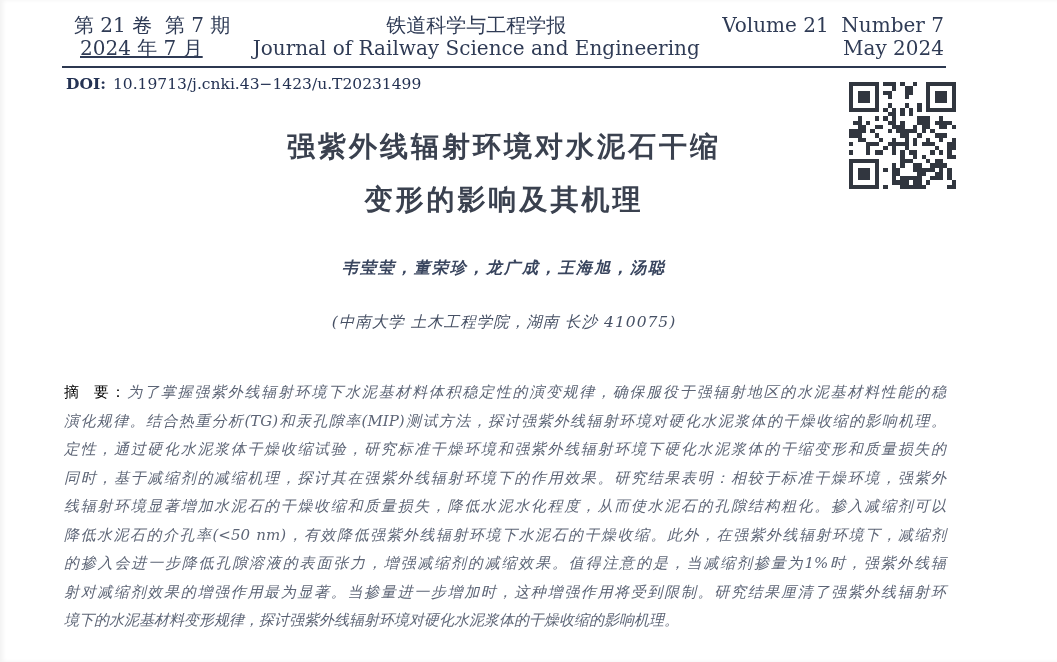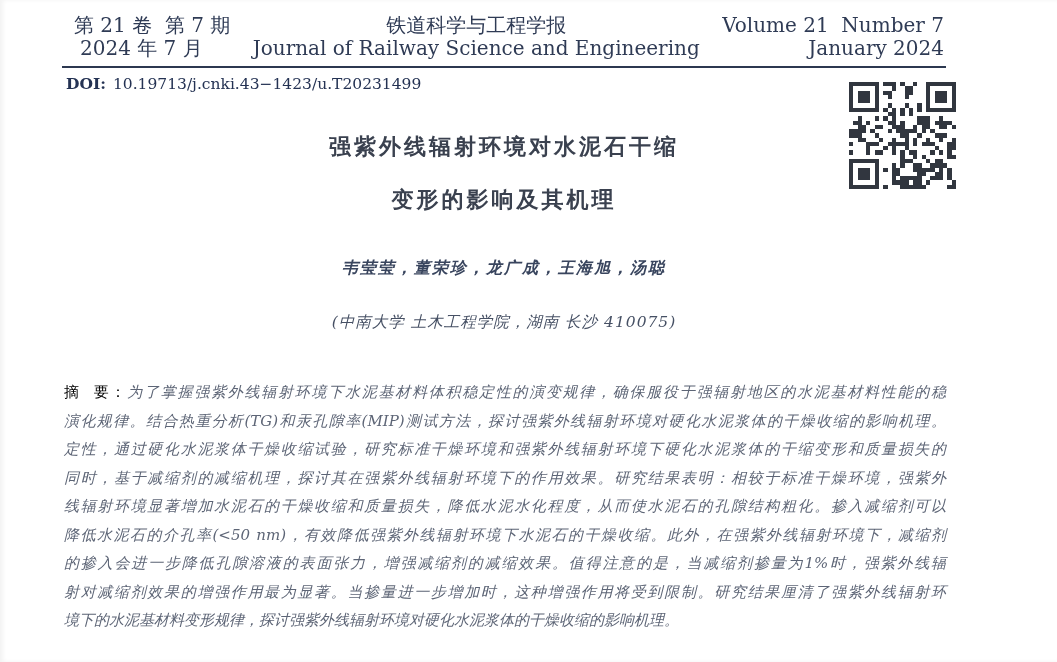--- a/index.html
+++ b/index.html
@@ -13,21 +13,21 @@
     box-shadow:inset 3px 0 4px rgba(0,0,0,0.05);
   }
   .pre{white-space:pre-wrap;}
   
   .jheader{
     position:absolute;left:62px;top:14px;width:884px;
     display:flex;justify-content:space-between;align-items:flex-start;
     font-size:20px;line-height:23px;color:#2f3b55;
   }
   .h-left{text-align:left;padding-left:12px;}
-  .h-left .l2{padding-left:6px;}
+  .h-left .l2{padding-left:6px;text-decoration:underline;}
   .h-center{text-align:center;flex:1;}
   .h-right{text-align:right;padding-right:2px;}
   .rule{
     position:absolute;left:62px;top:66px;width:884px;height:2px;
     background:#2c3850;
   }
   
   .doi-row{
     position:absolute;left:66px;top:74px;width:700px;
     font-size:15.5px;color:#243253;
@@ -36,21 +36,21 @@
   
   .qr{
     position:absolute;left:849px;top:82px;width:107px;height:107px;
   }
   .qr svg{display:block;width:107px;height:107px;}
   
   .title{
     position:absolute;left:62px;top:120px;width:884px;
     margin:0;text-align:center;
     font-family:"DejaVu Sans","Liberation Sans",sans-serif;
-    font-weight:bold;font-size:22px;line-height:53px;
+    font-weight:bold;font-size:28px;line-height:53px;
     letter-spacing:3px;color:#3a414f;
   }
   
   .authors{
     position:absolute;left:62px;top:258px;width:884px;
     text-align:center;font-size:16px;font-weight:600;font-style:italic;
     letter-spacing:2px;color:#39455e;
   }
   .affiliation{
     position:absolute;left:62px;top:312px;width:884px;
@@ -77,21 +77,21 @@
     <div class="h-left">
       <div class="l1 pre">第 21 卷  第 7 期</div>
       <div class="l2 pre">2024 年 7 月</div>
     </div>
     <div class="h-center">
       <div class="l1">铁道科学与工程学报</div>
       <div class="l2">Journal of Railway Science and Engineering</div>
     </div>
     <div class="h-right">
       <div class="l1 pre">Volume 21  Number 7</div>
-      <div class="l2">January 2024</div>
+      <div class="l2">May 2024</div>
     </div>
   </div>
 
   <div class="rule"></div>
 
   <div class="doi-row">
     <span class="doi-label">DOI:</span><span>10.19713/j.cnki.43−1423/u.T20231499</span>
   </div>
 
   <div class="qr">

